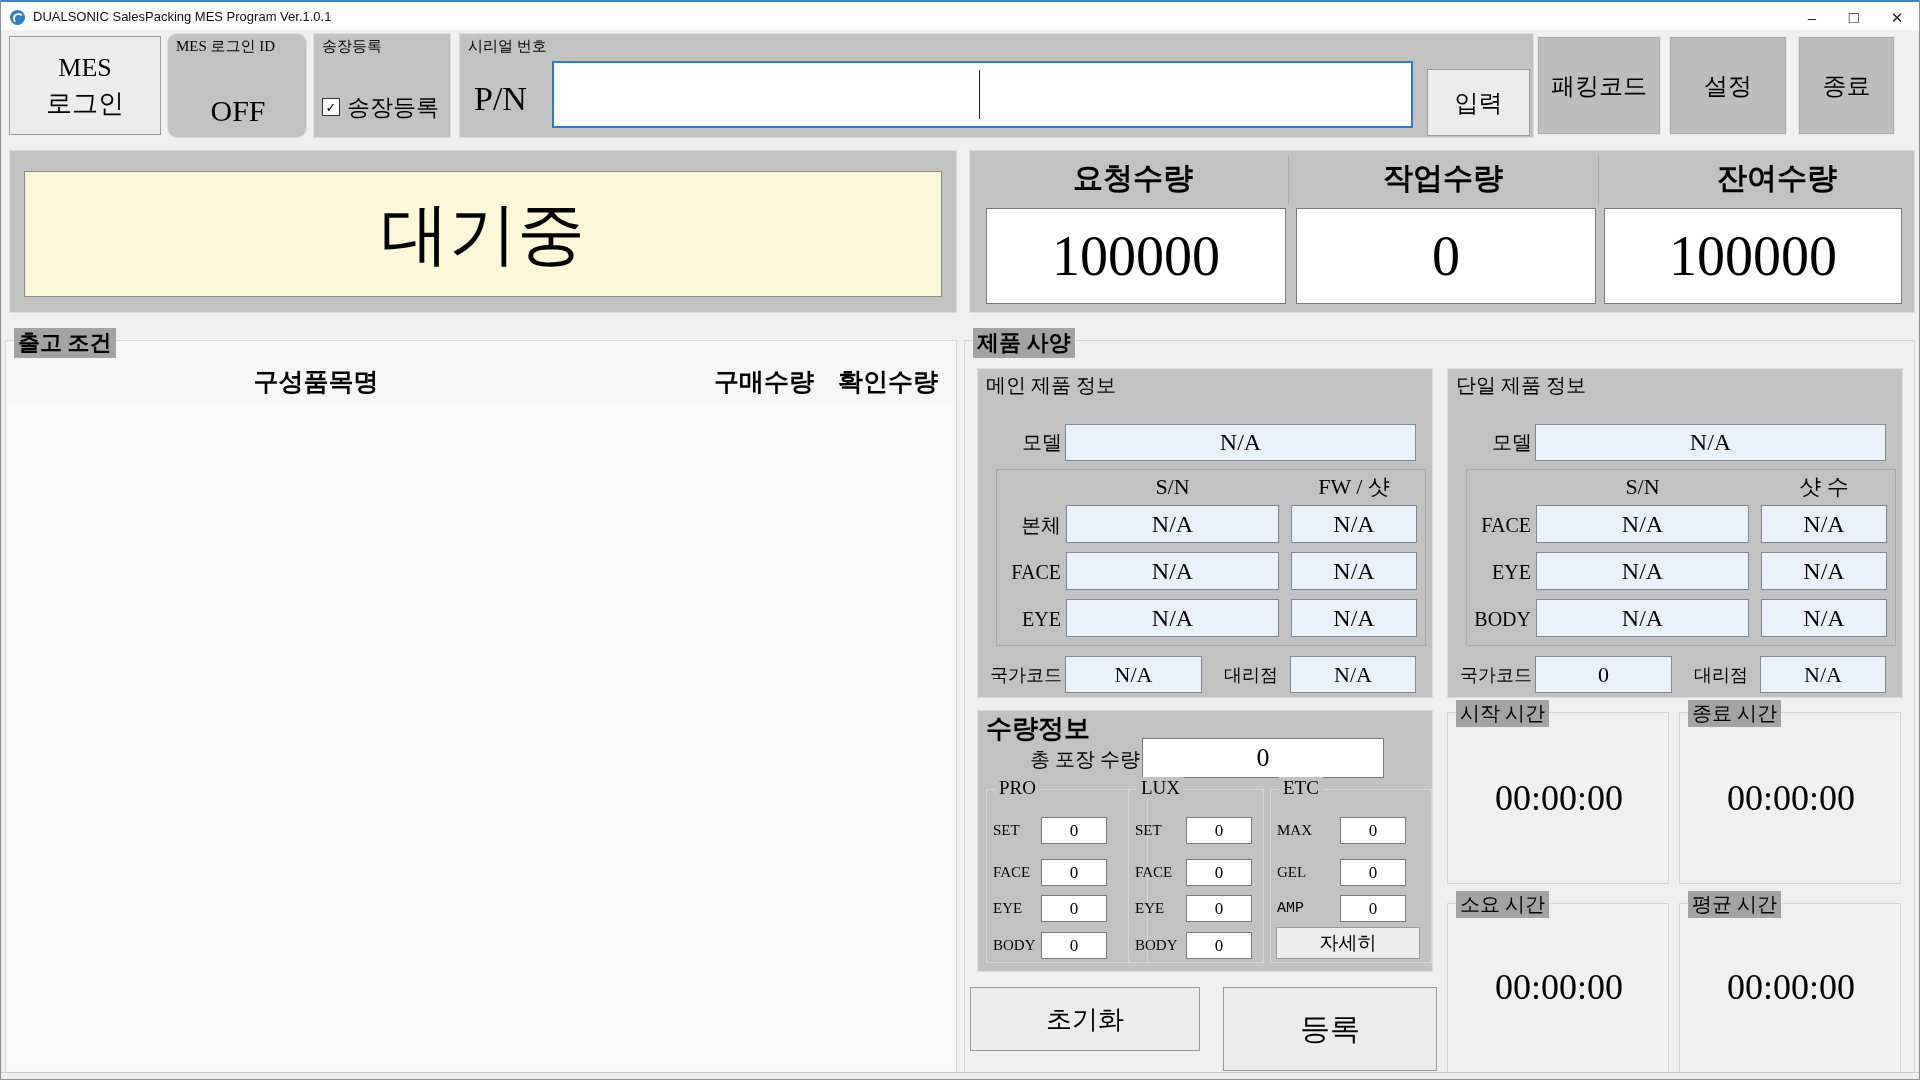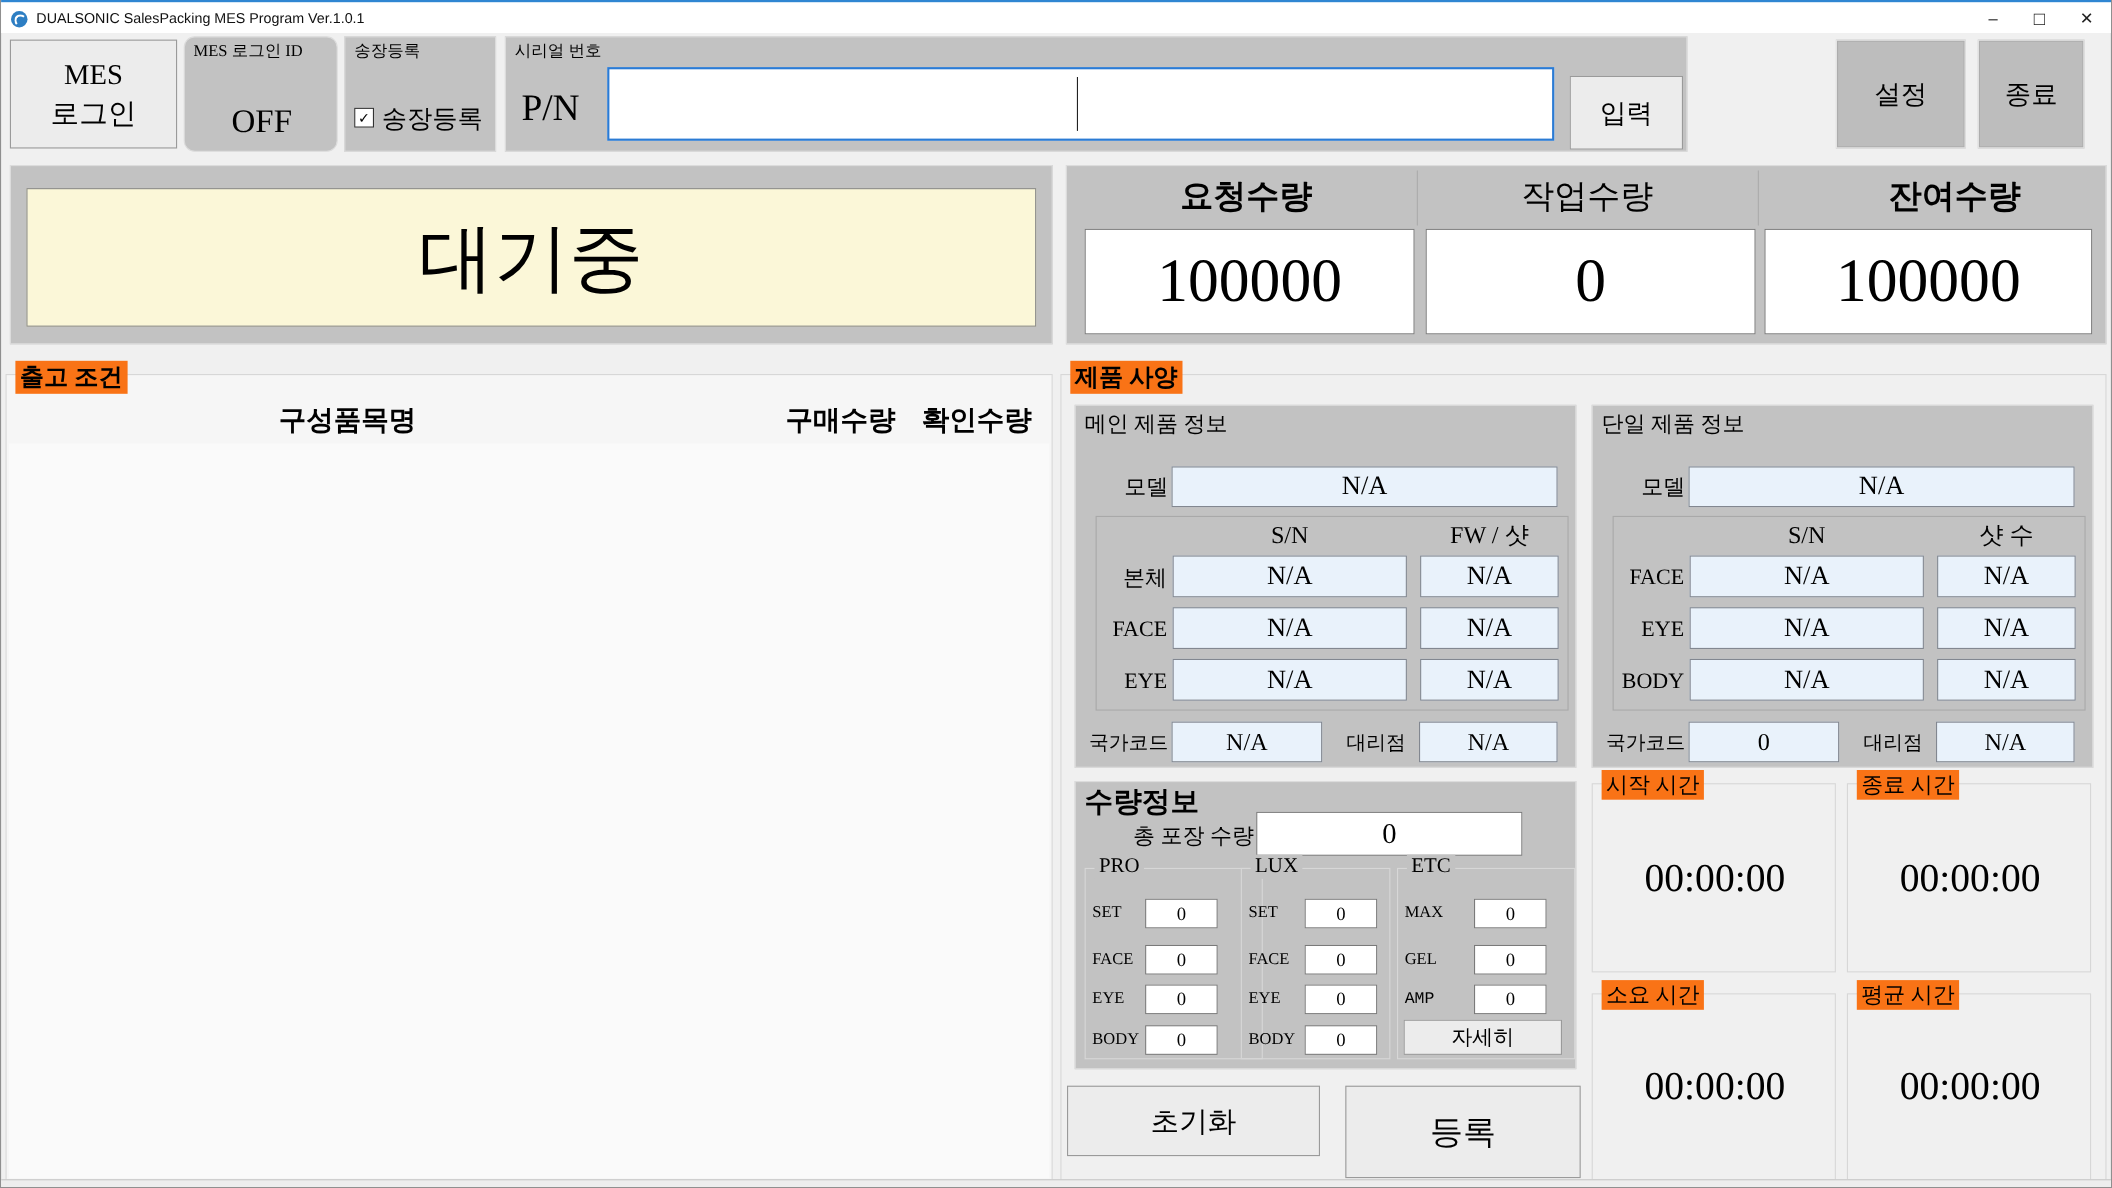--- a/index.html
+++ b/index.html
@@ -13,21 +13,21 @@
   .app-icon{left:9px;top:8px;width:15px;height:15px;border-radius:50%;background:#2D7EC3;}
   .app-icon::after{content:"";position:absolute;left:3px;top:3px;width:7px;height:7px;border:2px solid #fff;
        border-right-color:transparent;border-bottom-color:transparent;border-radius:50%;}
   .wbtn{top:2px;height:28px;line-height:28px;text-align:center;font-size:15px;color:#222;}
   .btn{display:flex;align-items:center;justify-content:center;text-align:center;cursor:default;}
   .btn-light{background:#ECECEC;border:1px solid #9A9A9A;}
   .btn-gray{background:#BDBDBD;border:1px solid #E4E4E4;box-shadow:inset 0 0 0 1px #ADADAD;}
   .panel{background:#C2C2C2;border:1px solid #DCDCDC;}
   .plabel{position:absolute;left:8px;top:3px;font-size:15px;}
   .gbox{border:1px solid #D7D7D7;}
-  .glabel{position:absolute;top:-13px;left:8px;padding:0 4px;background:#f97316;}
+  .glabel{position:absolute;top:-13px;left:8px;padding:0 4px;background:#a3a3a3;}
   .glabel.on-gray{background:#C2C2C2;}
   .fld{display:flex;align-items:center;justify-content:center;border:1px solid #828790;}
   .fld-blue{background:#E9F2FB;}
   .fld-white{background:#FFFFFF;border:1px solid #7A7A7A;}
   .rlabel{display:flex;align-items:center;justify-content:flex-end;}
   .clabel{display:flex;align-items:center;}
   .center{display:flex;align-items:center;justify-content:center;text-align:center;}
   .bignum{font-size:56px;}
   .checkbox{width:16px;height:16px;background:#fff;border:1px solid #333;display:inline-flex;
             align-items:center;justify-content:center;font-size:13px;line-height:1;}
@@ -67,34 +67,35 @@
   </div>
 
   <div class="a panel" style="left:458px;top:33px;width:1075px;height:105px;">
     <span class="plabel">시리얼 번호</span>
     <div class="a clabel" style="left:14px;top:40px;height:50px;font-size:34px;">P/N</div>
     <input class="serial" style="left: 92px; top: 27px; width: 861px; height: 67px;" value="">
     <span class="a" style="left:519px;top:36px;width:1px;height:49px;background:#222;"></span>
     <div class="a btn btn-light" style="left:967px;top:35px;width:103px;height:67px;font-size:24px;">입력</div>
   </div>
 
+  <div class="a btn btn-gray" style="left:1536px;top:36px;width:124px;height:99px;font-size:24px;">패킹코드</div>
   <div class="a btn btn-gray" style="left:1668px;top:36px;width:118px;height:99px;font-size:24px;">설정</div>
   <div class="a btn btn-gray" style="left:1797px;top:36px;width:97px;height:99px;font-size:24px;">종료</div>
 
   <div class="a panel" style="left:8px;top:150px;width:948px;height:163px;">
     <div class="a center" style="left:14px;top:20px;width:918px;height:126px;background:#FBF7D8;border:1px solid #8A8A8A;font-size:68px;">
       <span>대기중</span>
     </div>
   </div>
 
   <div class="a panel" style="left:968px;top:150px;width:946px;height:163px;">
     <div class="a center" style="left:10px;top:6px;width:306px;height:42px;font-size:30px;font-weight:bold;">요청수량</div>
     <div class="a fld fld-white bignum" style="left:16px;top:57px;width:300px;height:96px;">100000</div>
     <div class="a vline" style="left:318px;top:4px;height:50px;"></div>
-    <div class="a center" style="left:320px;top:6px;width:306px;height:42px;font-size:30px;font-weight:normal;">작업수량</div>
+    <div class="a center" style="left:320px;top:6px;width:306px;height:42px;font-size:30px;font-weight:bold;">작업수량</div>
     <div class="a fld fld-white bignum" style="left:326px;top:57px;width:300px;height:96px;">0</div>
     <div class="a vline" style="left:628px;top:4px;height:50px;"></div>
     <div class="a center" style="left:630px;top:6px;width:306px;height:42px;font-size:30px;font-weight:bold;padding-left:48px;">잔여수량</div>
     <div class="a fld fld-white bignum" style="left:634px;top:57px;width:298px;height:96px;">100000</div>
   </div>
 
   <div class="a gbox" style="left:4px;top:340px;width:952px;height:734px;background:#F6F6F6;">
     <span class="glabel" style="font-size:22px;font-weight:bold;">출고 조건</span>
     <div class="a center" style="left:100px;top:22px;width:420px;height:36px;font-size:25px;font-weight:bold;">구성품목명</div>
     <div class="a center" style="left:688px;top:22px;width:140px;height:36px;font-size:25px;font-weight:bold;">구매수량</div>

